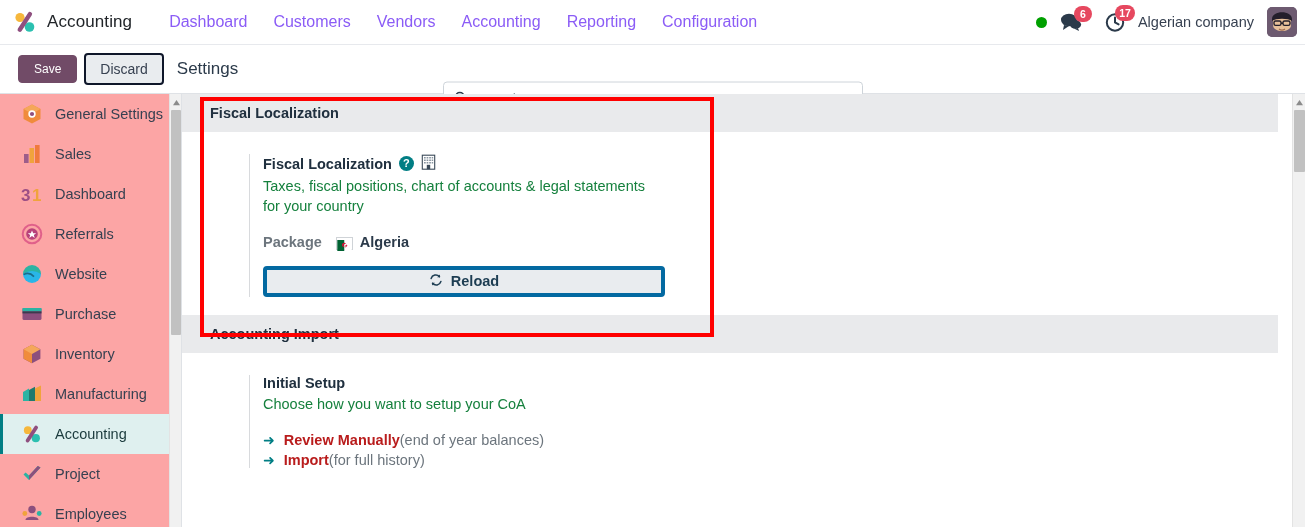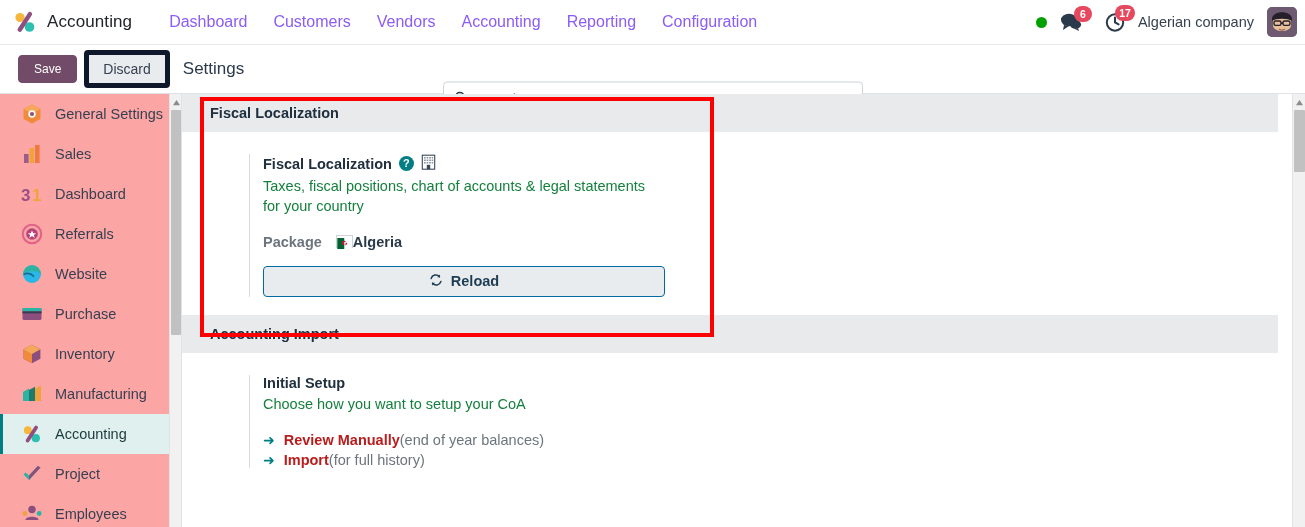--- a/index.html
+++ b/index.html
@@ -68,21 +68,21 @@
   }
   .btn-save {
     background: #714b67; color: #ffffff;
     border: 1px solid #714b67; border-radius: 4px;
     font-size: 12px; padding: 6px 15px;
     margin-left: 18px; cursor: pointer;
     font-family: "Liberation Sans", sans-serif;
   }
   .btn-discard {
     background: #e9ecef; color: #374151;
-    border: 5px solid #0f172a; border-radius: 4px;
+    border: 2px solid #0f172a; border-radius: 4px;
     font-size: 14px; padding: 6px 14px;
     margin-left: 7px; cursor: pointer;
     font-family: "Liberation Sans", sans-serif;
   }
   .cp-title { font-size: 17px; color: #2b3a4a; margin-left: 13px; }
   .search-box {
     position: absolute; left: 443px; top: 53px;
     transform: translateY(-50%);
     width: 420px; height: 33px;
     border: 1px solid #ced4da; border-radius: 4px;
@@ -167,30 +167,30 @@
   .setting-desc {
     font-size: 14.5px; color: #15803d; line-height: 1.4;
     max-width: 400px;
   }
   .pkg-row {
     display: flex; align-items: center; gap: 14px;
     margin-top: 17px; font-size: 14.5px; font-weight: bold;
   }
   .pkg-label { color: #6c757d; }
   .pkg-value {
-    display: flex; align-items: center; 
+    display: flex; align-items: flex-end; gap: 7px;
     color: #2b3a4a; cursor: pointer;
   }
   .flag-dz {
     width: 17px; height: 13px; position: relative;
     border: 1px solid #cfd3d7; flex: 0 0 auto;
   }
   .btn-reload {
     margin-top: 16px; width: 402px; height: 31px;
-    background: #e9ecef; border: 1px solid #0369a1; border-radius: 4px;
+    background: #e9ecef; border: 4px solid #0369a1; border-radius: 4px;
     color: #1d3d52; font-size: 14.5px; font-weight: 700;
     display: flex; align-items: center; justify-content: center; gap: 8px;
     cursor: pointer; font-family: "Liberation Sans", sans-serif;
   }
   .link-row {
     display: flex; align-items: baseline; gap: 9px;
     margin-top: 4px; font-size: 14.5px;
   }
   .arrow-ico { color: #017e84; font-size: 14px; }
   .link-main { color: #b91c1c; font-weight: 700; cursor: pointer; }

